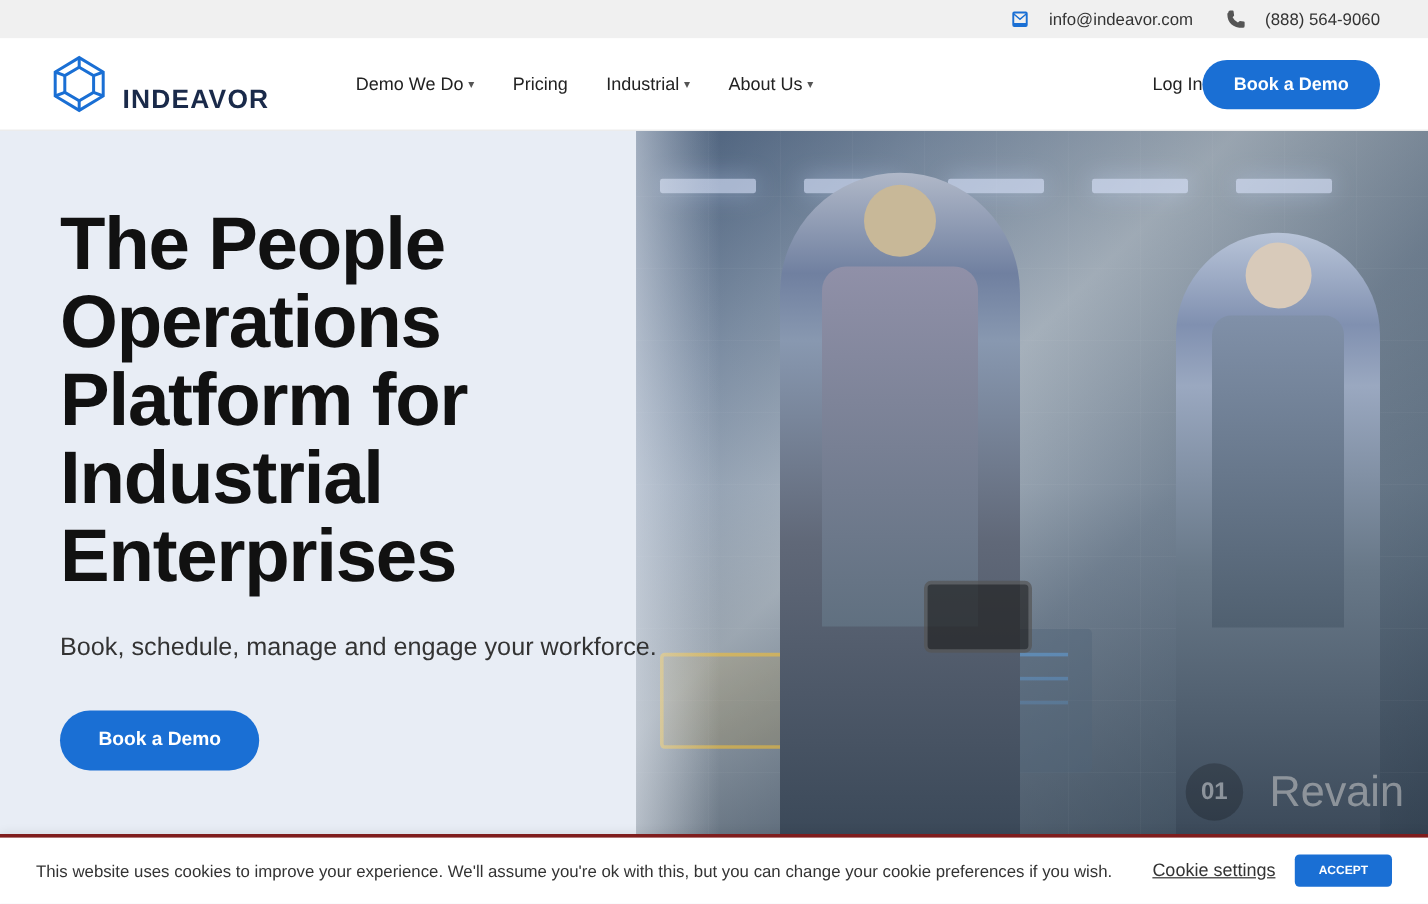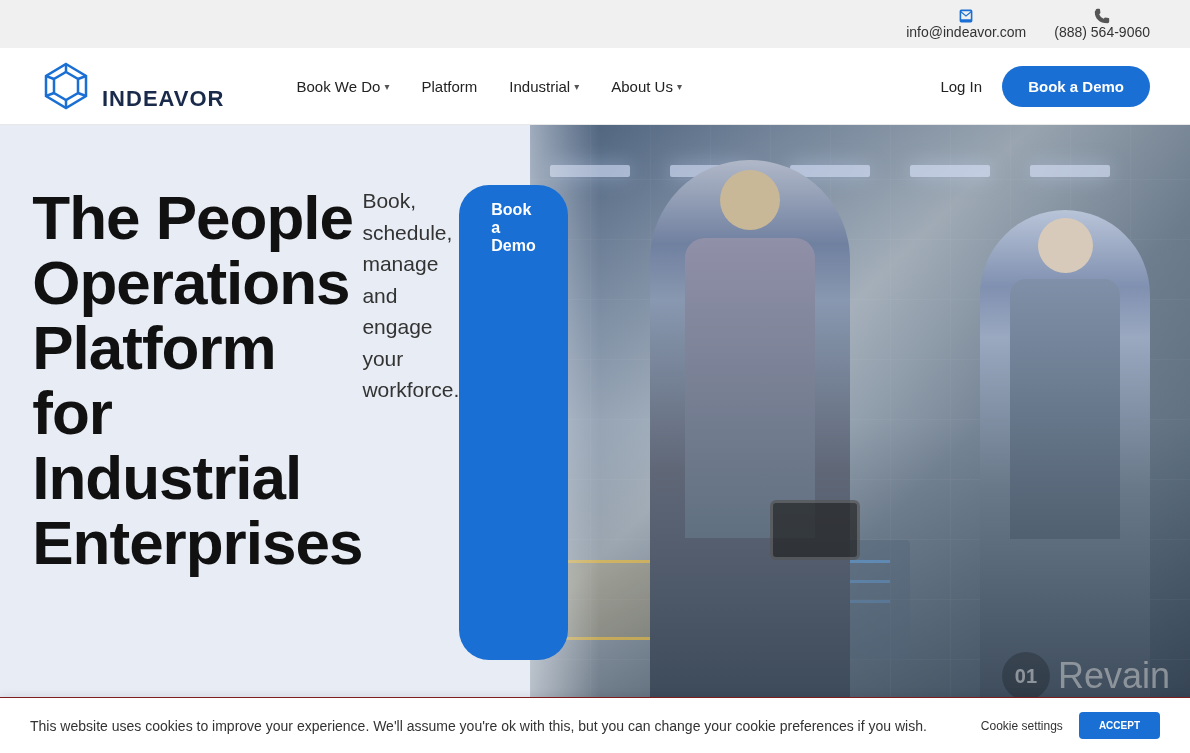--- a/index.html
+++ b/index.html
@@ -12,24 +12,23 @@
       justify-content: flex-end;
       align-items: center;
       padding: 8px 40px;
       gap: 28px;
       font-size: 14px;
       color: #333;
     }
     .top-bar-item {
       display: flex;
       align-items: center;
-      gap: 0;
+      gap: 16px;
       text-decoration: none;
       color: #333;
-      flex-direction: column;
     }
     .top-bar-item .icon-svg { width: 16px; height: 16px; }
 
     
     .header {
       display: flex;
       align-items: center;
       padding: 12px 40px;
       background: #fff;
       border-bottom: 1px solid #e8e8e8;
@@ -70,21 +69,20 @@
       text-decoration: none;
       font-weight: 500;
     }
     .chevron {
       font-size: 10px;
       color: #555;
     }
     .header-actions {
       display: flex;
       align-items: center;
-      gap: 20px;
     }
     .login-link {
       font-size: 15px;
       color: #222;
       cursor: pointer;
       text-decoration: none;
       font-weight: 500;
     }
     .btn-demo {
       background: #1a6fd4;
@@ -159,21 +157,21 @@
     }
 
     .hero-content {
       position: absolute;
       left: 0;
       top: 0;
       width: 600px;
       height: 100%;
       padding: 60px 50px 60px 50px;
       display: flex;
-      flex-direction: row;
+      flex-direction: column;
       justify-content: center;
       background: linear-gradient(90deg, rgba(232,237,245,1) 0%, rgba(232,237,245,0.95) 80%, rgba(232,237,245,0) 100%);
     }
     .hero-title {
       font-size: 62px;
       font-weight: 900;
       line-height: 1.05;
       color: #111;
       margin-bottom: 28px;
       letter-spacing: -1px;
@@ -199,21 +197,21 @@
       width: fit-content;
     }
 
     
     .revain-watermark {
       position: absolute;
       bottom: 20px;
       right: 20px;
       display: flex;
       align-items: center;
-      gap: 8px;
+      gap: 22px;
       opacity: 0.7;
     }
     .revain-circle {
       width: 48px;
       height: 48px;
       border-radius: 50%;
       background: rgba(0,0,0,0.3);
       display: flex;
       align-items: center;
       justify-content: center;
@@ -227,39 +225,40 @@
       font-weight: 400;
     }
 
     
     .cookie-bar {
       position: fixed;
       bottom: 0;
       left: 0;
       right: 0;
       background: #fff;
-      border-top: 1px solid #7f1d1d;
+      border-top: 3px solid #7f1d1d;
       display: flex;
       align-items: center;
       justify-content: space-between;
       padding: 14px 30px;
       z-index: 1000;
       box-shadow: 0 -2px 8px rgba(0,0,0,0.08);
     }
     .cookie-text {
       font-size: 14px;
       color: #333;
       flex: 1;
     }
     .cookie-settings-btn {
       background: none;
       border: none;
       color: #333;
-      font-size: 12px;
-      cursor: pointer;
+      font-size: 15px;
+      cursor: pointer;
+      text-decoration: underline;
       margin-right: 16px;
     }
     .accept-btn {
       background: #1a6fd4;
       color: #fff;
       border: none;
       border-radius: 4px;
       padding: 8px 20px;
       font-size: 10px;
       font-weight: 600;
@@ -325,25 +324,25 @@
       <line x1="46" y1="36" x2="38" y2="33" stroke="#1a6fd4" stroke-width="2.5"></line>
       <line x1="26" y1="48" x2="26" y2="40" stroke="#1a6fd4" stroke-width="2.5"></line>
       <line x1="6" y1="36" x2="14" y2="33" stroke="#1a6fd4" stroke-width="2.5"></line>
       <line x1="6" y1="16" x2="14" y2="19" stroke="#1a6fd4" stroke-width="2.5"></line>
     </svg>
     <span class="logo-text">INDEAVOR</span>
   </a>
 
   <nav class="nav">
     <a class="nav-item" href="#">
-      <span>Book We Do</span>
+      <span>Demo We Do</span>
       <span class="chevron">▾</span>
     </a>
     <a class="nav-item" href="#">
-      <span>Platform</span>
+      <span>Pricing</span>
     </a>
     <a class="nav-item" href="#">
       <span>Industrial</span>
       <span class="chevron">▾</span>
     </a>
     <a class="nav-item" href="#">
       <span>About Us</span>
       <span class="chevron">▾</span>
     </a>
   </nav>

